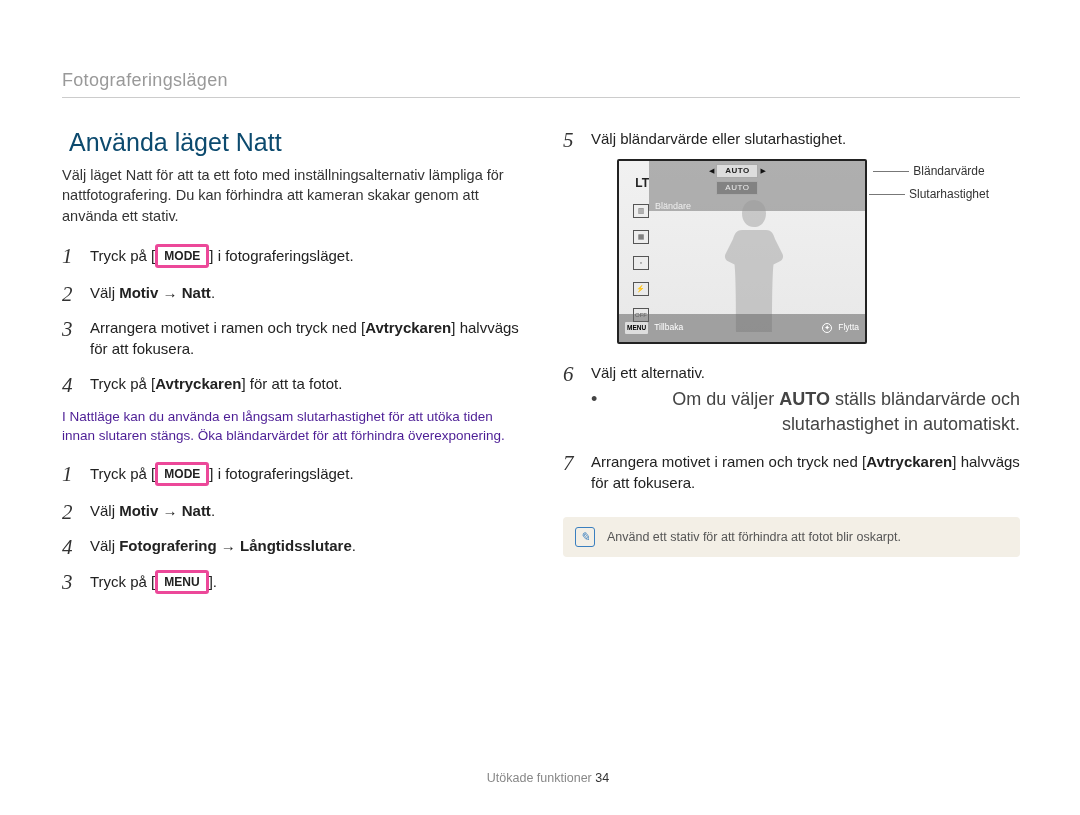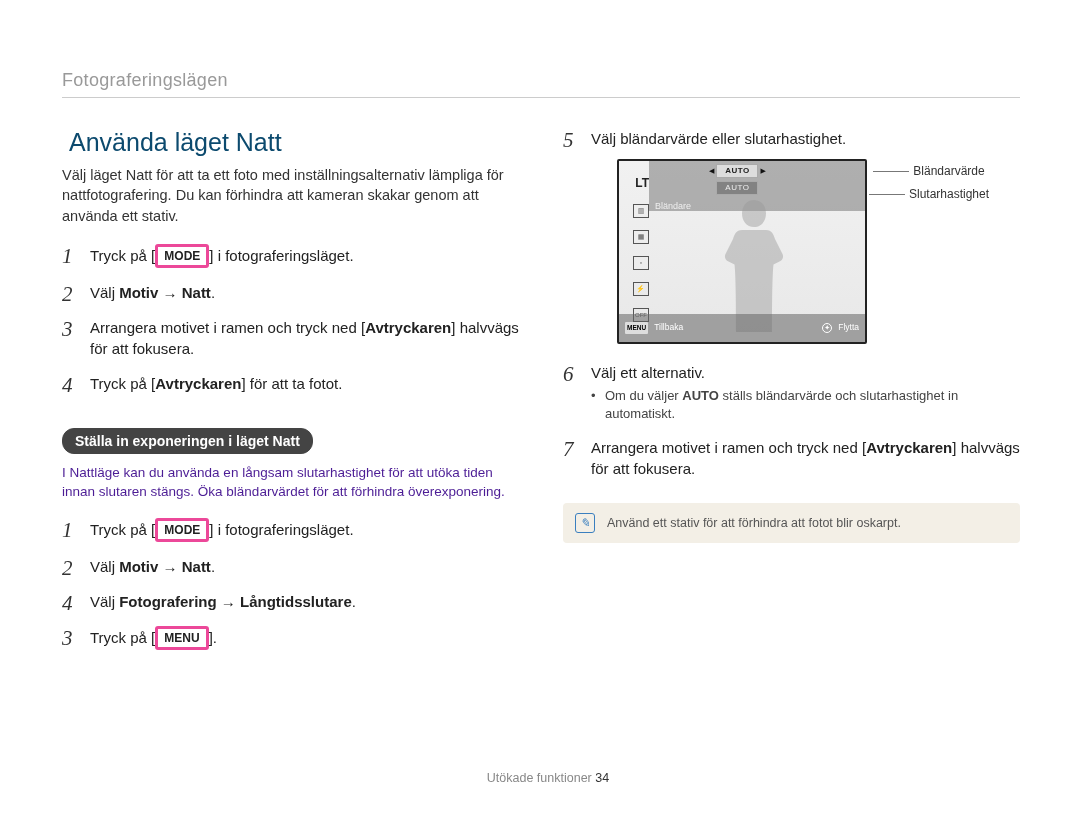--- a/index.html
+++ b/index.html
@@ -90,26 +90,27 @@
     padding: 4px 12px;
     margin: 20px 0 10px 0;
   }
   .subintro {
     font-size: 13.5px;
     line-height: 1.4;
     color: #4c1d95;
     margin: 0 0 16px 0;
   }
   .note-line {
-    font-size: 13px;
+    font-size: 18px;
     line-height: 1.4;
     color: #444;
     padding-left: 14px;
     position: relative;
     margin-top: 4px;
+    text-align: right;
   }
   .note-line::before {
     content: "•";
     position: absolute;
     left: 0;
     top: 0;
   }
   .tipbox {
     background: #f3efe6;
     border-radius: 4px;
@@ -286,21 +287,20 @@
           <span>Välj </span><b>Motiv</b><span> → </span><b>Natt</b><span>.</span>
         </li>
         <li data-num="3">
           <span>Arrangera motivet i ramen och tryck ned [</span><b>Avtryckaren</b><span>] halvvägs för att fokusera.</span>
         </li>
         <li data-num="4">
           <span>Tryck på [</span><b>Avtryckaren</b><span>] för att ta fotot.</span>
         </li>
       </ol>
 
-      <div class="subhead">Ställa in exponeringen i läget Natt</div>
       <p class="subintro">I Nattläge kan du använda en långsam slutarhastighet för att utöka tiden innan slutaren stängs. Öka bländarvärdet för att förhindra överexponering.</p>
 
       <ol class="steps">
         <li data-num="1">
           <span>Tryck på [</span><span class="keycap">MODE</span><span>] i fotograferingsläget.</span>
         </li>
         <li data-num="2">
           <span>Välj </span><b>Motiv</b><span> → </span><b>Natt</b><span>.</span>
         </li>
         <li data-num="4">

